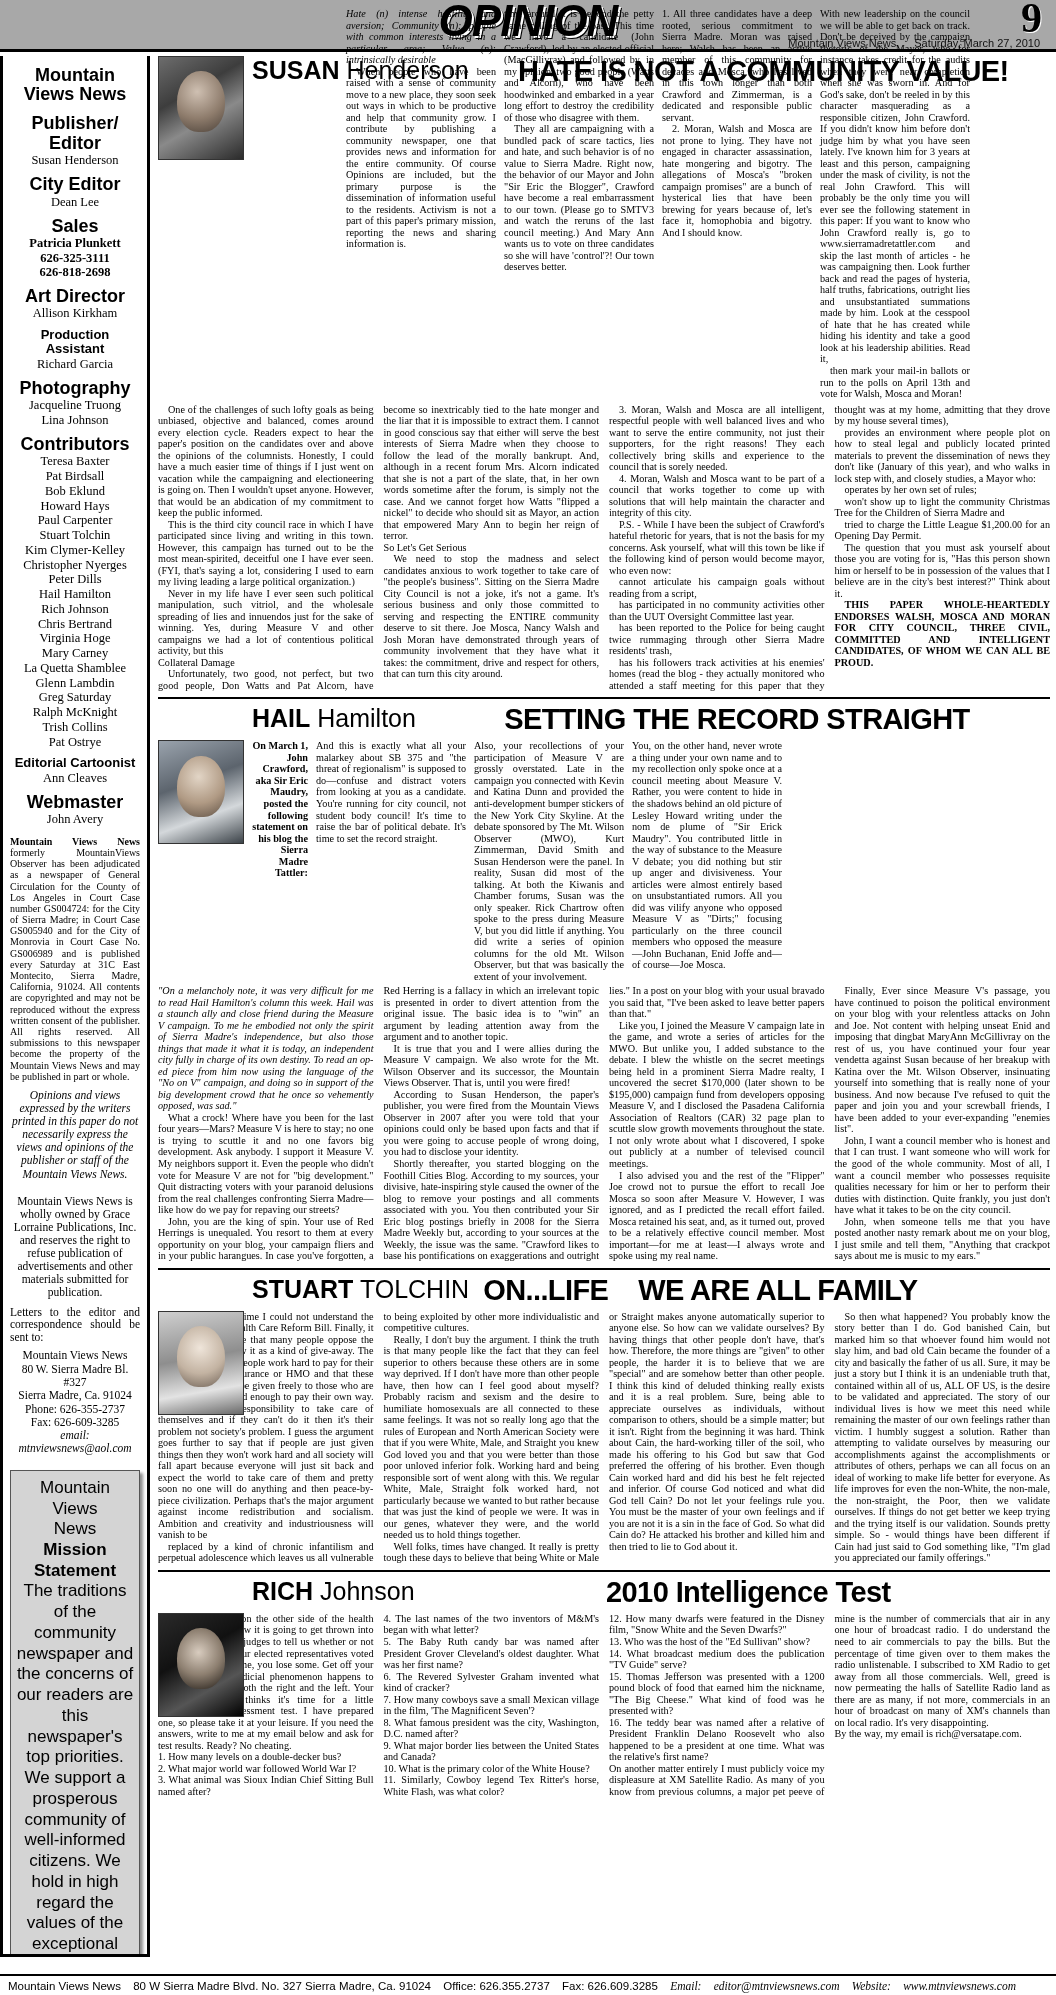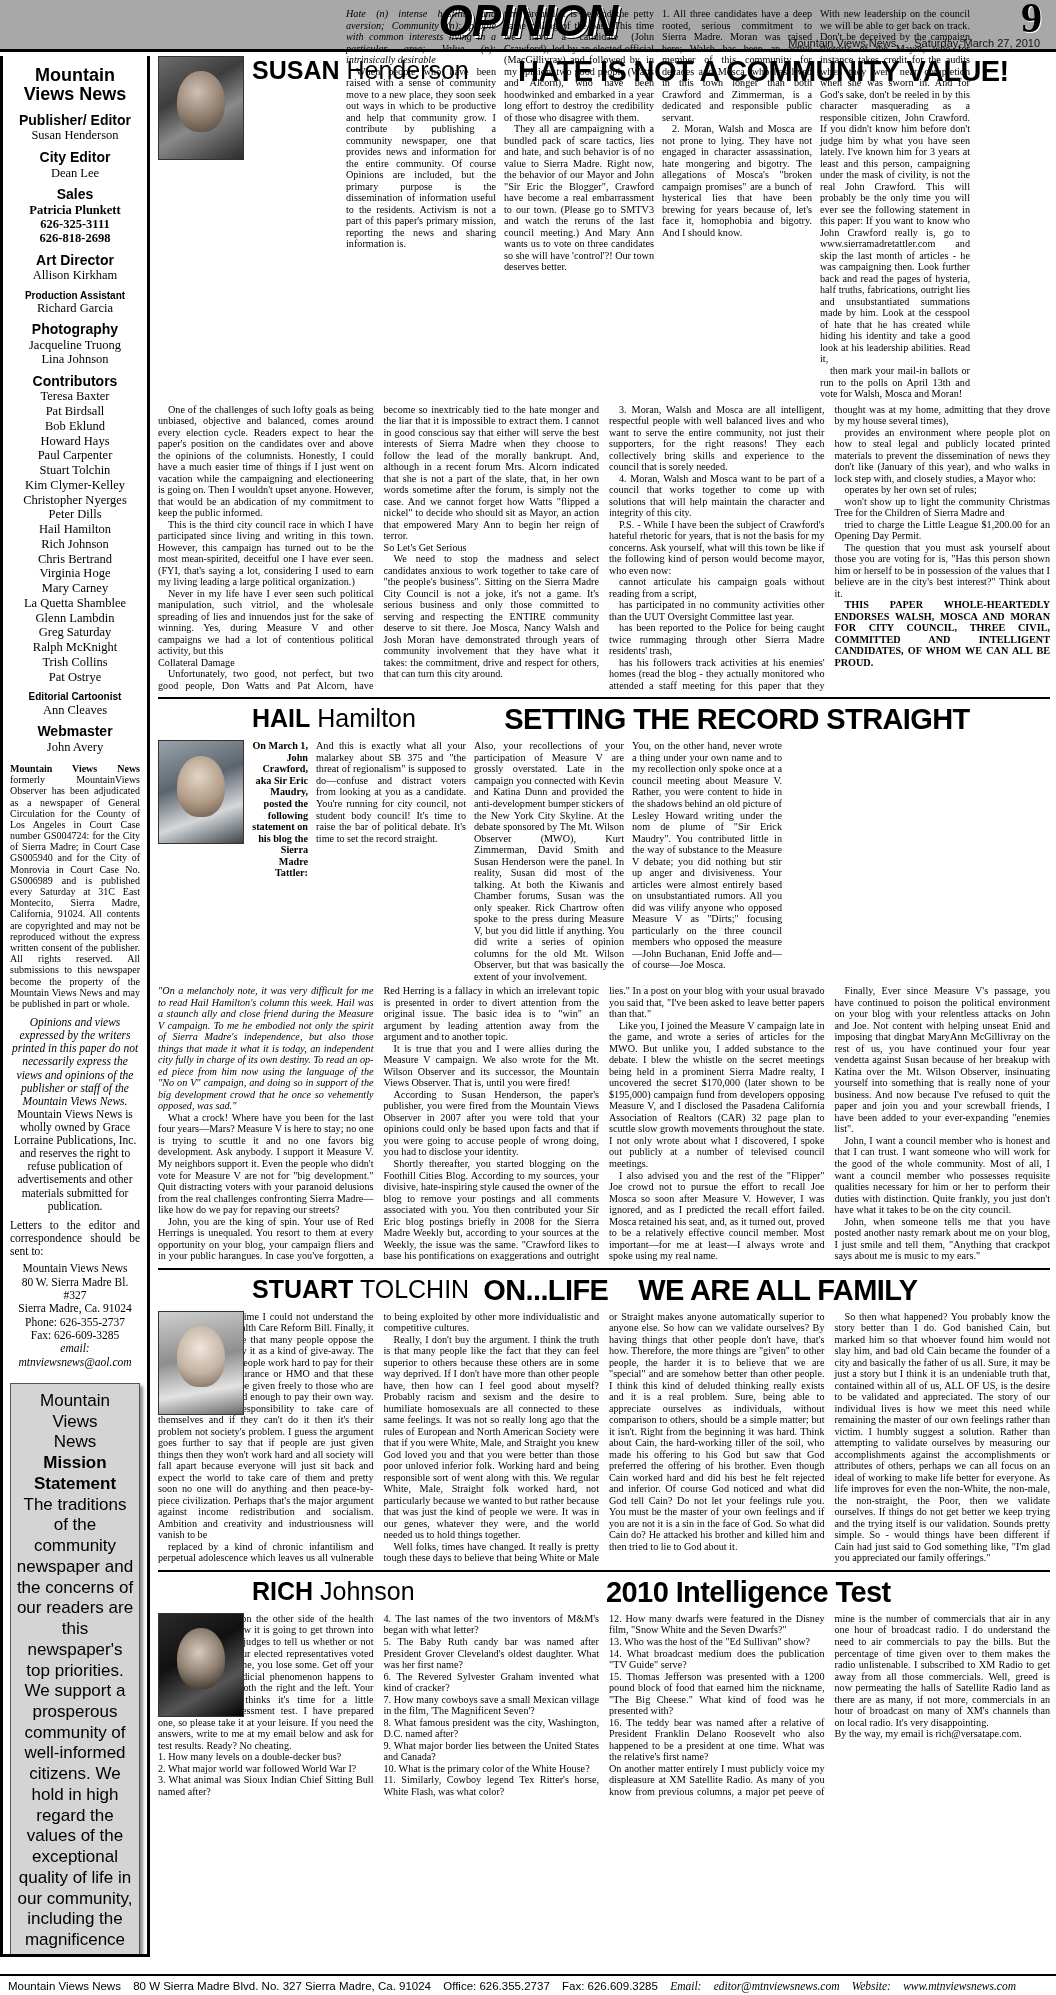--- a/index.html
+++ b/index.html
@@ -63,41 +63,41 @@
     line-height:1.12;
     overflow:hidden;
   }
   .rail-logo {
     font-family:"Liberation Sans", sans-serif;
     font-weight:bold; font-size:18px; line-height:1.05;
     text-align:center; margin:4px 0 9px 0;
   }
   .staff-role {
     font-family:"Liberation Sans", sans-serif;
-    font-weight:bold; font-size:14px;
+    font-weight:bold; font-size:18px;
     text-align:center; margin-top:7px;
   }
-  .staff-role.sm { font-size:10px; }
+  .staff-role.sm { font-size:13px; }
   .staff-name {
     text-align:center; font-size:12.5px; line-height:1.15;
   }
   .staff-name.b { font-weight:bold; }
   .contrib-list { text-align:center; font-size:12.5px; line-height:1.18; }
   .rail-legal {
     margin-top:9px;
     font-size:10px; line-height:1.12;
     text-align:justify;
   }
   .rail-legal b { font-weight:bold; }
   .rail-italic {
     margin-top:7px; font-style:italic;
     font-size:11.5px; line-height:1.14; text-align:center;
   }
   .rail-owned {
-    margin-top:0; font-size:11.5px; line-height:1.14; text-align:center;
+    margin-top:14px; font-size:11.5px; line-height:1.14; text-align:center;
   }
   .rail-letters {
     margin-top:6px; font-size:11.5px; line-height:1.12; text-align:justify;
   }
   .rail-address {
     margin-top:5px; font-size:11.5px; line-height:1.16; text-align:center;
   }
   .rail-address .em { font-style:italic; }
   .mission {
     margin-top:14px;

